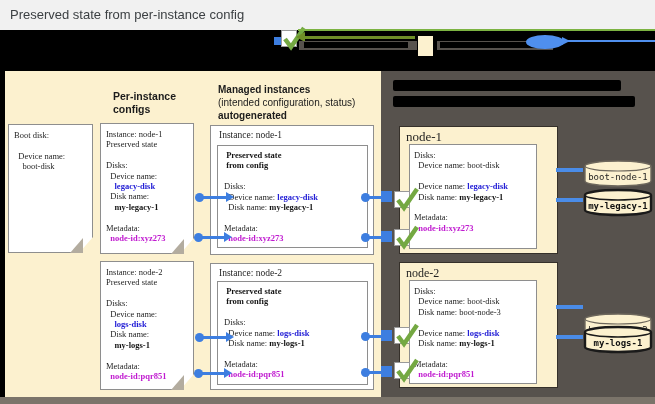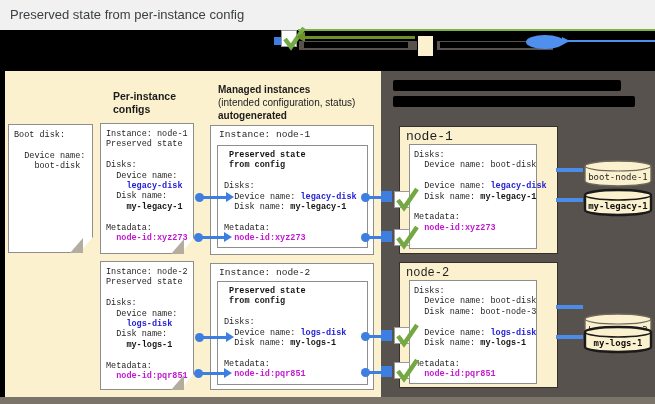--- a/index.html
+++ b/index.html
@@ -15,21 +15,21 @@
   .cream-panel{left:5px;top:71px;width:376px;height:326px;background:#fcf1cf;}
   .dark-panel{left:381px;top:71px;width:274px;height:326px;background:#57524d;}
   .bottom-strip{left:0;top:397px;width:655px;height:7px;background:#7b746a;}
 
   
   .colhead{font-size:10.5px;font-weight:bold;color:#1c1c1c;line-height:13px;}
   .colhead .plain{font-weight:normal;}
   .vm-bar{background:#000;border-radius:2px;height:11px;}
 
   
-  .mono{font-family:Liberation Mono, monospace;font-size:8.5px;line-height:10.4px;color:#1f1f1f;}
+  .mono{font-family:Liberation Serif, serif;font-size:8.5px;line-height:10.4px;color:#1f1f1f;}
   .ln{height:10.4px;white-space:pre;}
   .hl-b{color:#2420d6;font-weight:bold;}
   .hl-m{color:#c01ad0;font-weight:bold;}
   .hl-k{color:#141414;font-weight:bold;}
 
   .doc{background:#fff;border:1px solid #8e8e8e;box-sizing:border-box;padding:5px 0 0 5px;}
   .fold-cut{position:absolute;right:-1px;bottom:-1px;width:14px;height:16px;background:#fcf1cf;
             clip-path:polygon(0 100%,100% 0,100% 100%);}
   .fold-flap{position:absolute;right:9px;bottom:-1px;width:13px;height:15px;background:#b3ac9f;
             clip-path:polygon(0 100%,100% 0,100% 100%);}

